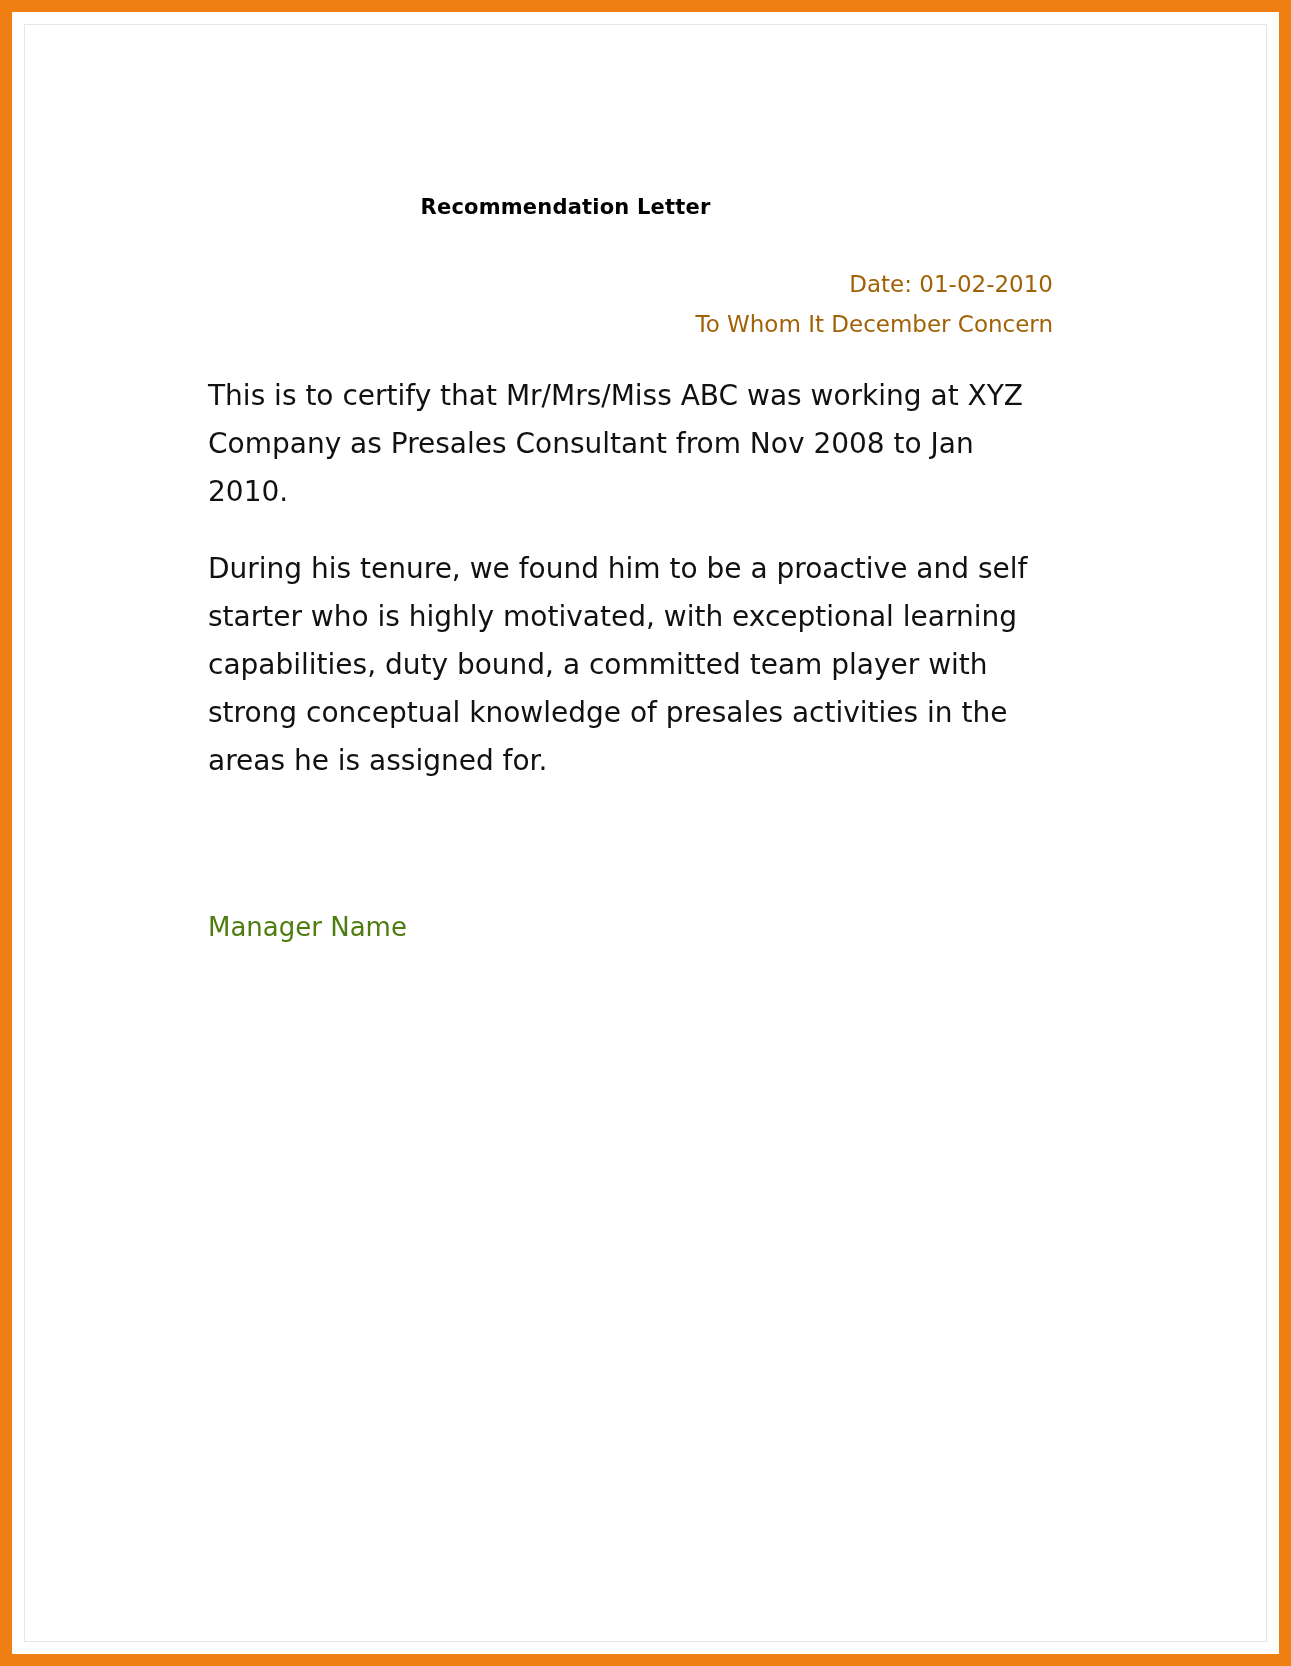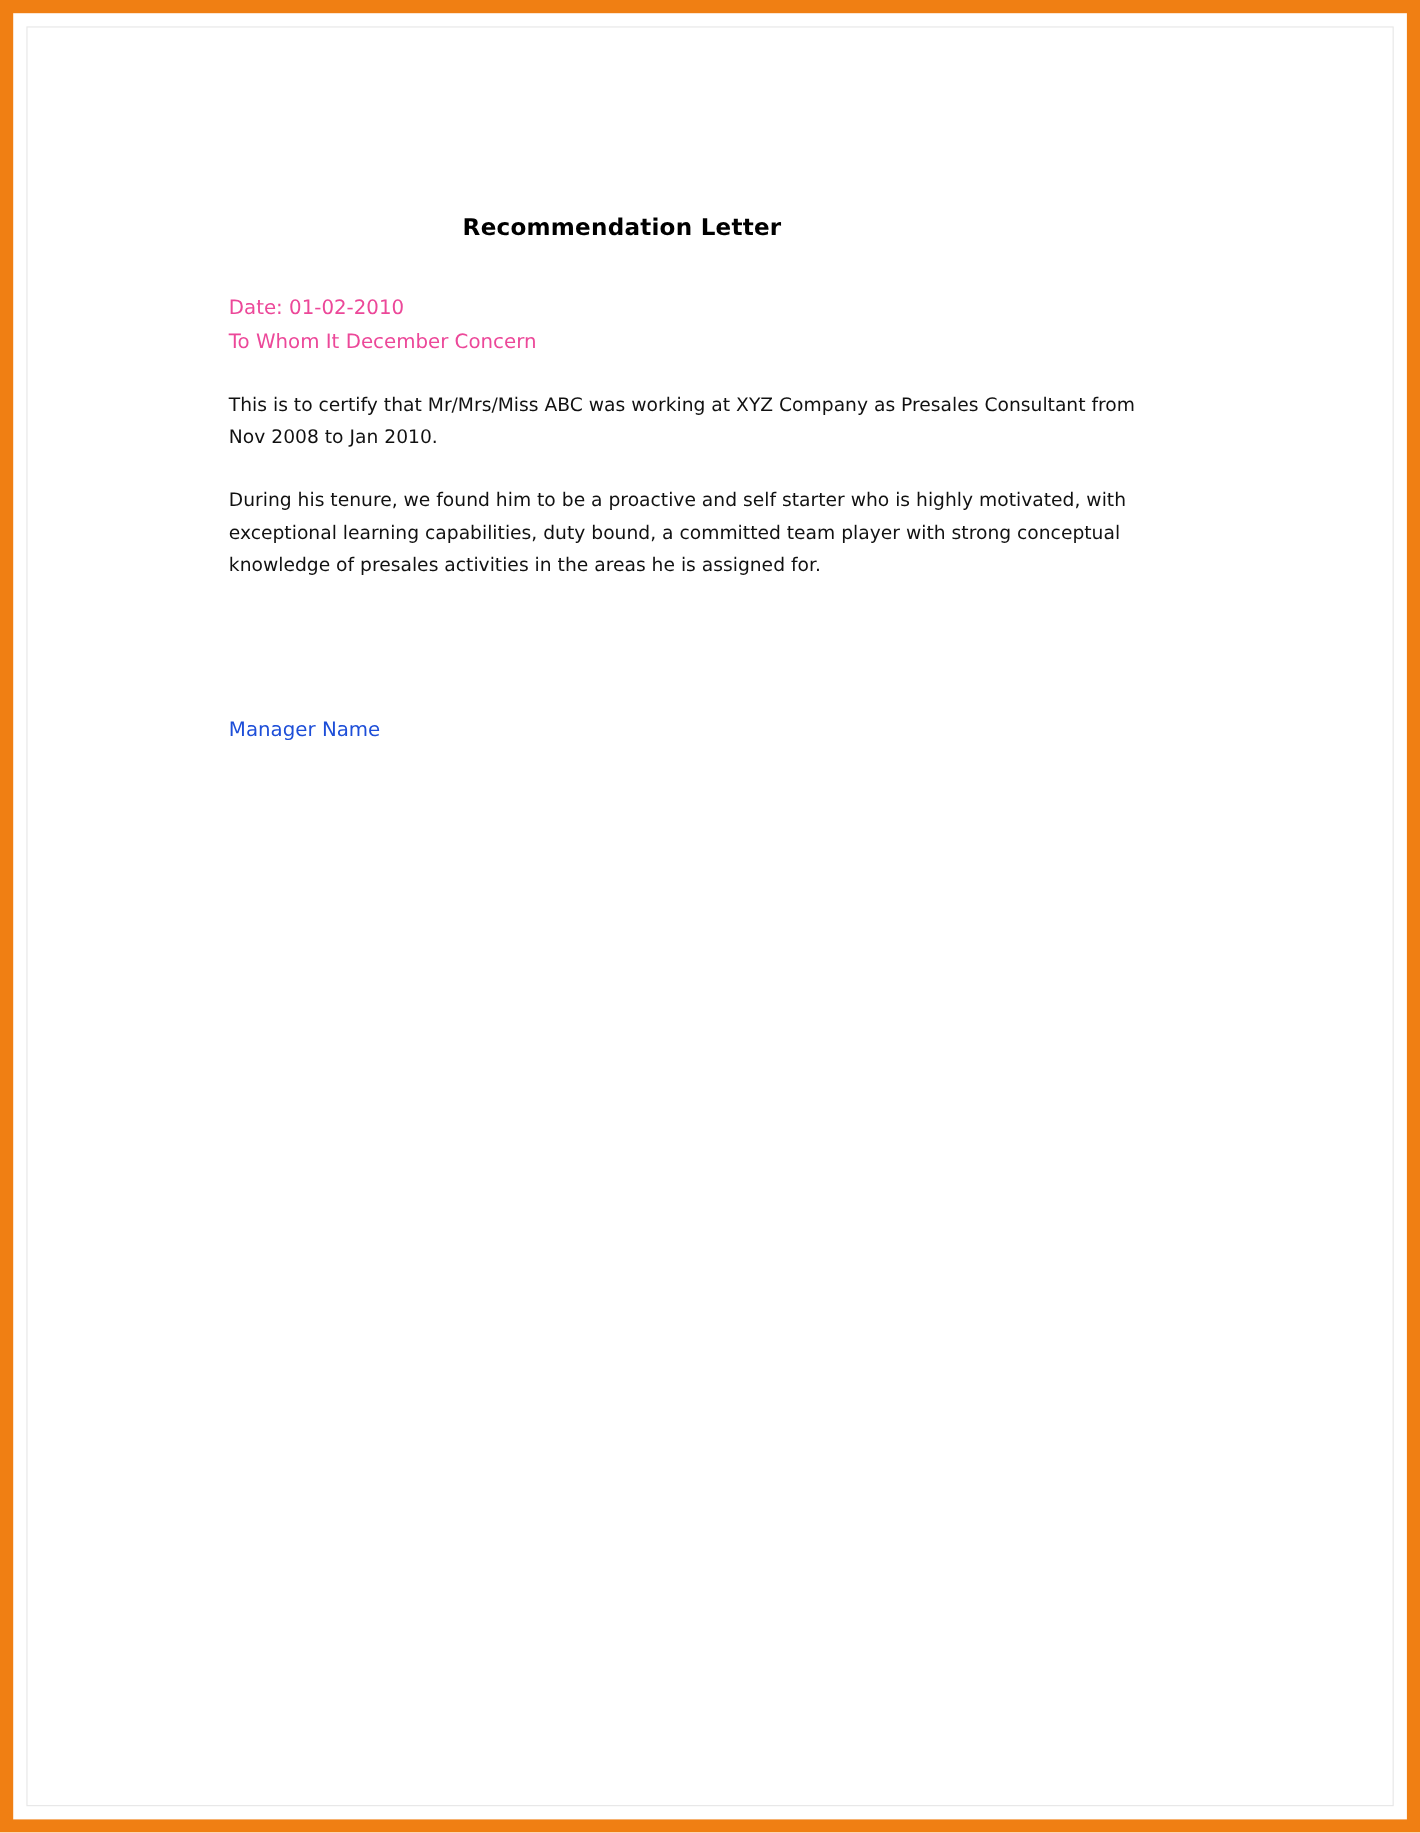--- a/index.html
+++ b/index.html
@@ -41,41 +41,41 @@
   .letter-title {
     font-size: 21px;
     font-weight: bold;
     color: #000000;
     text-align: center;
     letter-spacing: 0.2px;
     margin: 0 0 46px 0;
     padding-right: 130px;
   }
   .line-block {
-    font-size: 18px;
+    font-size: 23px;
     line-height: 1.72;
-    color: #ec4899;
+    color: #a16207;
     margin: 0 0 28px 0;
-    text-align: left;
+    text-align: right;
   }
   .para {
-    font-size: 17px;
+    font-size: 28px;
     line-height: 1.72;
     color: #111111;
     margin: 0 0 28px 0;
     text-align: left;
   }
   .para.wide {
     width: 845px;
   }
   .spacer-md { height: 46px; }
   .sign-block {
-    font-size: 18px;
+    font-size: 26px;
     line-height: 1.72;
-    color: #1d4ed8;
+    color: #4d7c0f;
     margin: 0;
   }
   .sign-block div { white-space: nowrap; }
 </style>
 </head>
 <body>
 
 <div class="page-frame">
   <div class="paper">
     <div class="letter">

